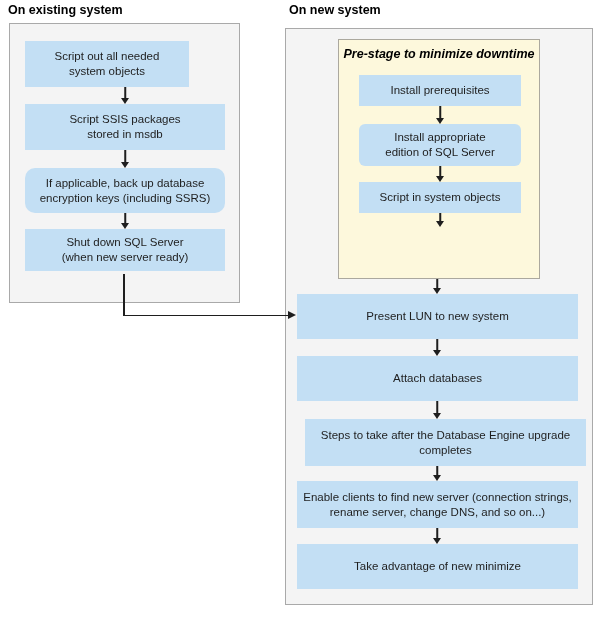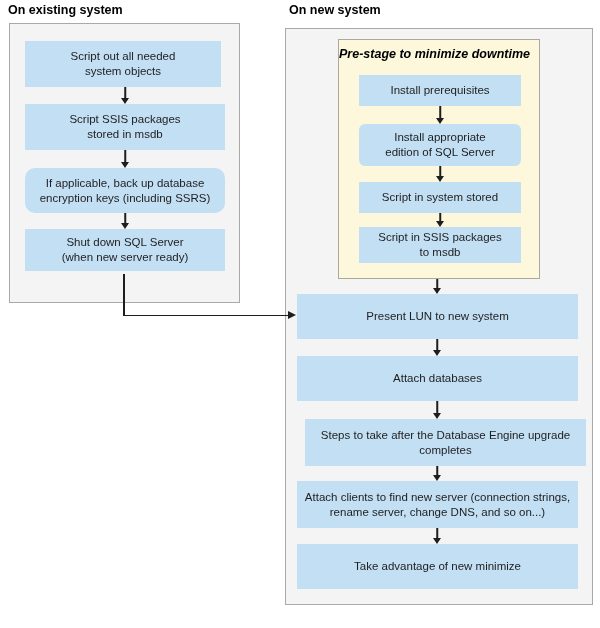--- a/index.html
+++ b/index.html
@@ -13,21 +13,21 @@
   }
   .panel{
     position:absolute;background:#f4f4f4;border:1px solid #a9a9a9;
     box-sizing:border-box;
   }
   .prestage{
     position:absolute;background:#fdf8dc;border:1px solid #aba89e;
     box-sizing:border-box;
   }
   .prestage-title{
-    margin-top:7px;font-size:12.5px;font-weight:bold;
+    margin-top:7px;text-align:center;font-size:12.5px;font-weight:bold;
     font-style:italic;color:#000;
   }
   .flow-box{
     position:absolute;background:#c3dff4;display:flex;align-items:center;
     justify-content:center;text-align:center;font-size:11.5px;line-height:1.3;
     color:#1e1e1e;box-sizing:border-box;padding:2px 4px;
   }
   .flow-box span{display:inline-block;}
   .mw120 span{max-width:120px;}
   .mw130 span{max-width:130px;}
@@ -55,21 +55,21 @@
     border-top:4.5px solid transparent;border-bottom:4.5px solid transparent;
     border-left:8px solid #1e1e1e;
   }
 </style>
 </head>
 <body>
 
 <div class="col-title" style="left:8px;top:3px;">On existing system</div>
 
 <div class="panel" style="left:9px;top:23px;width:231px;height:280px;">
-  <div class="flow-box mw130" style="left:15px;top:17px;width:196px;height:46px;">
+  <div class="flow-box mw130" style="left:15px;top:17px;width:164px;height:46px;">
     <span>Script out all needed system objects</span>
   </div>
   <div class="varrow" style="left:110px;top:63px;height:17px;"></div>
   <div class="flow-box mw130" style="left:15px;top:80px;width:200px;height:46px;">
     <span>Script SSIS packages stored in msdb</span>
   </div>
   <div class="varrow" style="left:110px;top:126px;height:18px;"></div>
   <div class="flow-box mw180" style="left:15px;top:144px;width:200px;height:45px;border-radius:10px;">
     <span>If applicable, back up database encryption keys (including SSRS)</span>
   </div>
@@ -87,44 +87,41 @@
     <div class="prestage-title">Pre-stage to minimize downtime</div>
     <div class="flow-box" style="left:20px;top:35px;width:162px;height:31px;">
       <span>Install prerequisites</span>
     </div>
     <div class="varrow" style="left:96px;top:66px;height:18px;"></div>
     <div class="flow-box mw120" style="left:20px;top:84px;width:162px;height:42px;border-radius:6px;">
       <span>Install appropriate edition of SQL Server</span>
     </div>
     <div class="varrow" style="left:96px;top:126px;height:16px;"></div>
     <div class="flow-box" style="left:20px;top:142px;width:162px;height:31px;">
-      <span>Script in system stored</span>
+      <span>Script in system objects</span>
     </div>
     <div class="varrow" style="left:96px;top:173px;height:14px;"></div>
-    <div class="flow-box mw135" style="left:20px;top:187px;width:162px;height:36px;">
-      <span>Script in SSIS packages to msdb</span>
-    </div>
   </div>
 
   <div class="varrow" style="left:146px;top:250px;height:15px;"></div>
 
   <div class="flow-box" style="left:11px;top:265px;width:281px;height:45px;">
     <span>Present LUN to new system</span>
   </div>
   <div class="varrow" style="left:146px;top:310px;height:17px;"></div>
   <div class="flow-box" style="left:11px;top:327px;width:281px;height:45px;">
     <span>Attach databases</span>
   </div>
   <div class="varrow" style="left:146px;top:372px;height:18px;"></div>
   <div class="flow-box mw250" style="left:11px;top:390px;width:281px;height:47px;margin-left:8px;">
     <span>Steps to take after the Database Engine upgrade completes</span>
   </div>
   <div class="varrow" style="left:146px;top:437px;height:15px;"></div>
   <div class="flow-box mw272" style="left:11px;top:452px;width:281px;height:47px;">
-    <span>Attach clients to find new server (connection strings, rename server, change DNS, and so on...)</span>
+    <span>Enable clients to find new server (connection strings, rename server, change DNS, and so on...)</span>
   </div>
   <div class="varrow" style="left:146px;top:499px;height:16px;"></div>
   <div class="flow-box" style="left:11px;top:515px;width:281px;height:45px;">
     <span>Take advantage of new minimize</span>
   </div>
 </div>
 
 <div class="conn-v"></div>
 <div class="conn-h"></div>
 <div class="conn-head"></div>

